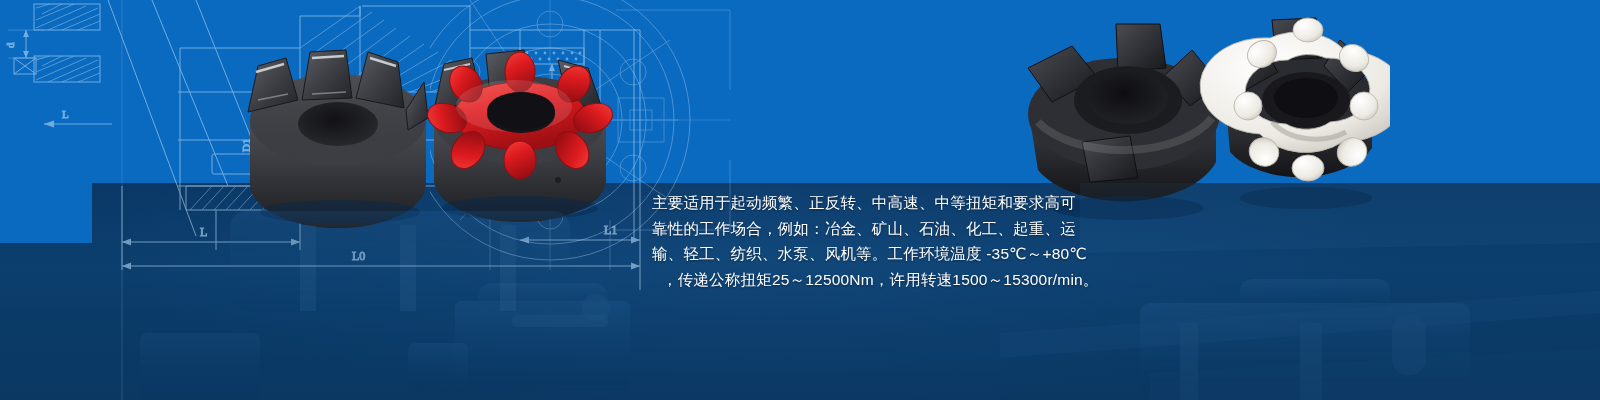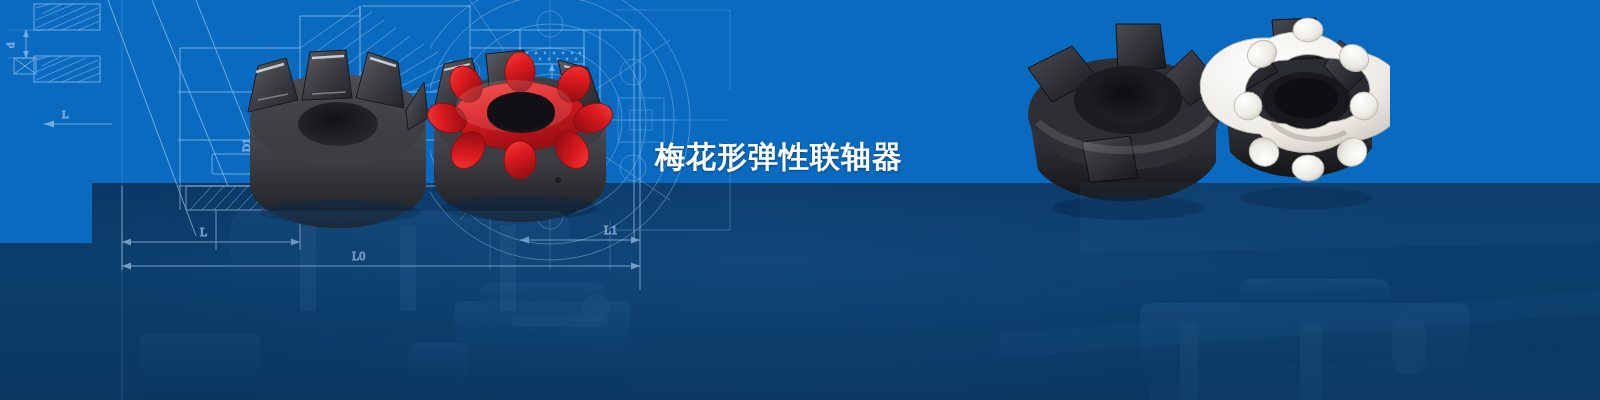--- a/index.html
+++ b/index.html
@@ -456,16 +456,21 @@
       <rect x="1392" y="132" width="34" height="60" rx="16" fill="#558fc2" opacity="0.4"></rect>
       <path d="M1000 150 L1600 108 L1600 130 L1000 175 Z" fill="#3f7db3" opacity="0.35"></path>
       <path d="M1150 190 L1600 165 L1600 217 L1150 217 Z" fill="#2a628f" opacity="0.28"></path>
     </g>
 
     <g opacity="0.5">
       <path d="M1080 0 L1600 0 L1600 60 L1080 70 Z" fill="#3f80b8" opacity="0.45"></path>
     </g>
   </svg>
 
-  <div class="title">梅花形弹性联轴器</div>
-
+
+  <div class="desc">
+    <span class="l">主要适用于起动频繁、正反转、中高速、中等扭矩和要求高可</span>
+    <span class="l">靠性的工作场合，例如：冶金、矿山、石油、化工、起重、运</span>
+    <span class="l">输、轻工、纺织、水泵、风机等。工作环境温度 -35℃～+80℃</span>
+    <span class="l indent">，传递公称扭矩25～12500Nm，许用转速1500～15300r/min。</span>
+  </div>
 
 </div>
 
 </body></html>

